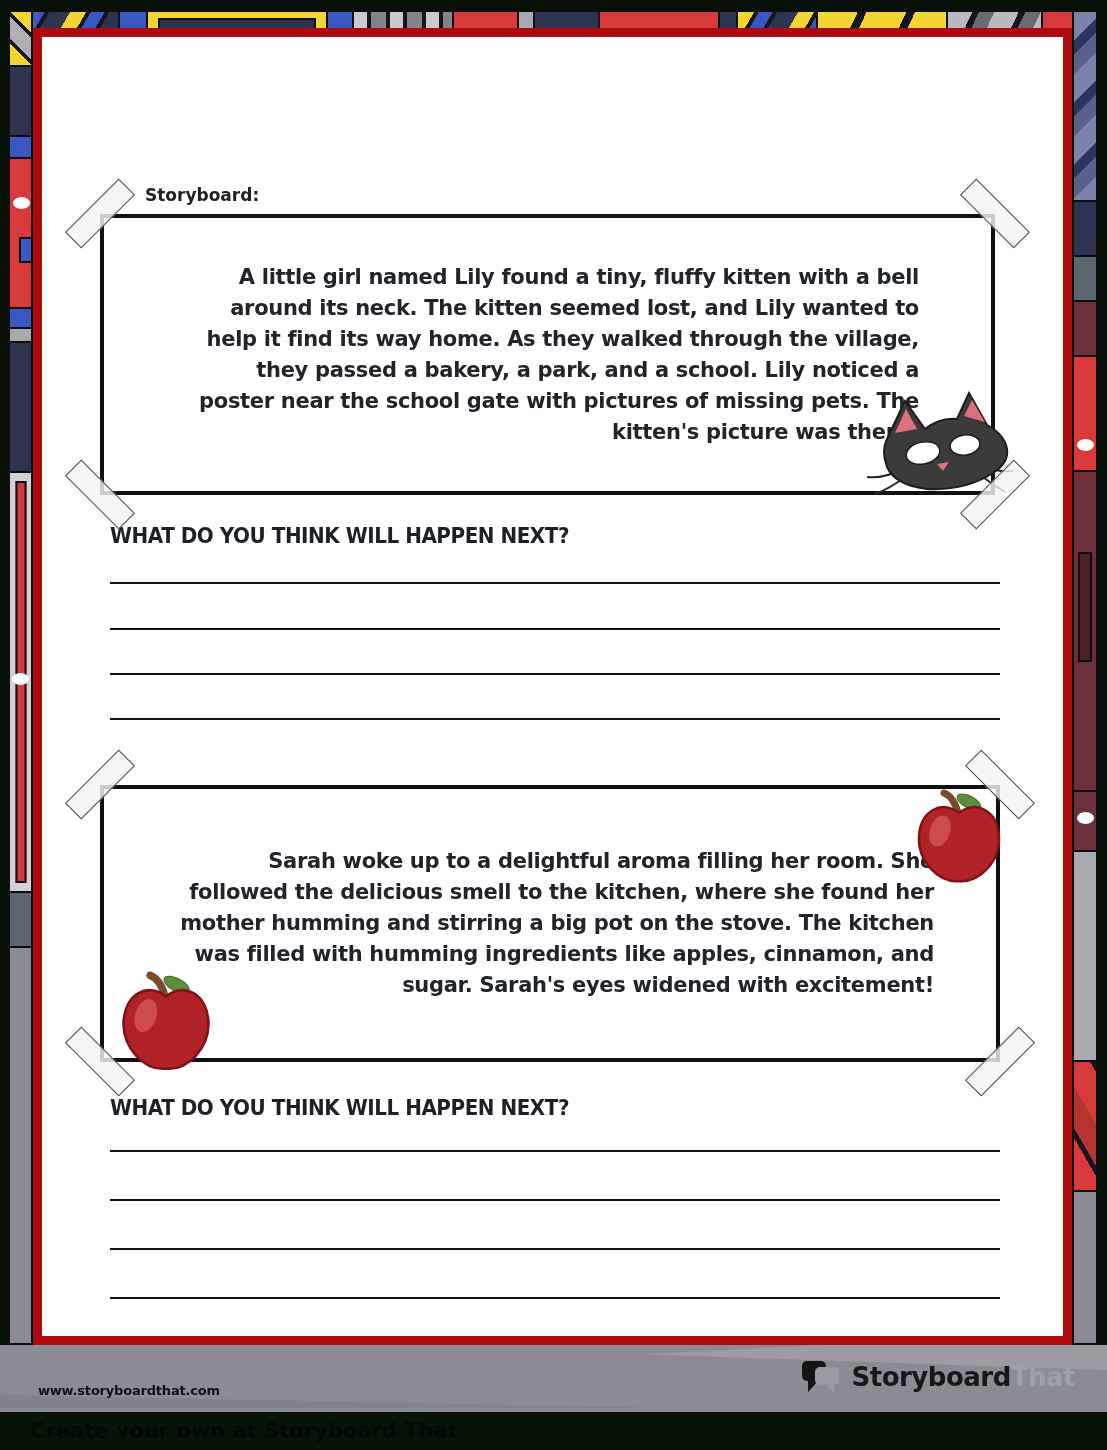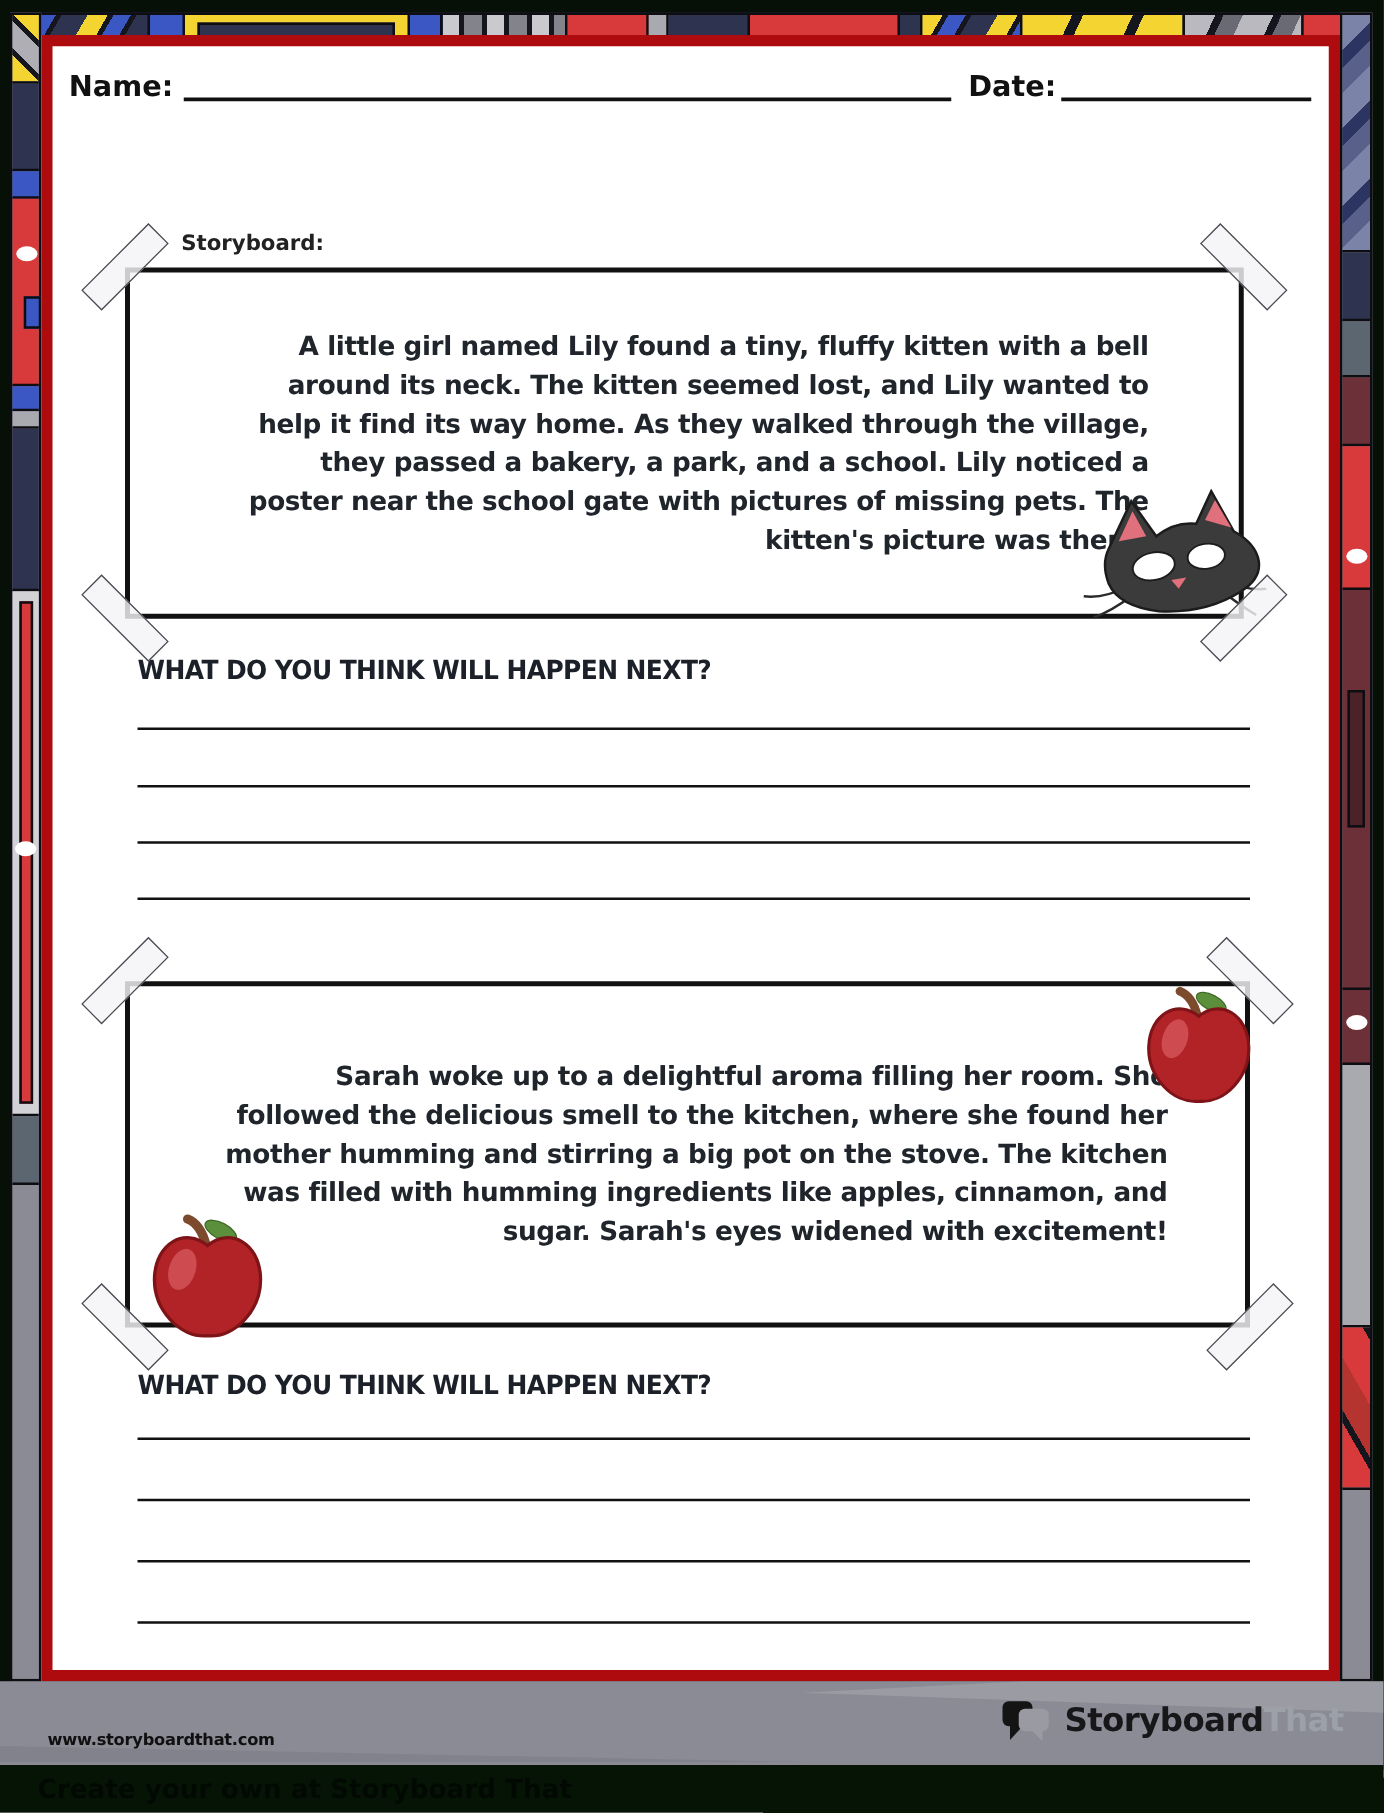--- a/index.html
+++ b/index.html
@@ -49,21 +49,21 @@
 
   .prompt { position:absolute; left:68px; font-weight:bold; font-size:21px; letter-spacing:-0.5px; color:#1c2028; transform:scaleX(0.95); transform-origin:left; }
   #prompt1 { top:487px; } #prompt2 { top:1059px; }
   .wline { position:absolute; left:68px; width:890px; height:0; border-bottom:2.5px solid #111; }
 
   .cat { position:absolute; left:823px; top:354px; z-index:2; }
   .apple1 { position:absolute; left:872px; top:752px; z-index:4; }
   .apple2 { position:absolute; left:76px; top:934px; z-index:4; }
 
   
-  .footer-gray { position:absolute; left:0; top:1345px; width:1107px; height:77px; background:#8b8b95; border-bottom:6px solid #f0abfc; z-index:3; }
+  .footer-gray { position:absolute; left:0; top:1345px; width:1107px; height:77px; background:#8b8b95; border-bottom:8px solid #f0abfc; z-index:3; }
   .streak1 { position:absolute; right:0; top:0; width:100%; height:42px; background:#9b9ba4; clip-path:polygon(74% 0,100% 0,100% 60%,58% 22%); }
   .streak2 { position:absolute; left:0; bottom:6px; width:60%; height:22px; background:#82828c; clip-path:polygon(0 40%,100% 100%,0 100%); }
   .site-url { position:absolute; left:38px; bottom:16px; font-weight:bold; font-size:13px; color:#101010; letter-spacing:-0.2px; }
   .logo { position:absolute; right:32px; top:14px; display:flex; align-items:center; gap:8px; }
   .logo-text { font-weight:bold; font-size:26px; letter-spacing:-0.5px; }
   .logo-text .p1 { color:#17171a; } .logo-text .p2 { color:#9ca0a8; }
   .footer-dark { position:absolute; left:0; top:1412px; width:1107px; height:38px; background:#061406; z-index:3; }
   .banner-text { position:absolute; left:30px; top:7px; font-weight:bold; font-size:21px; color:#000; opacity:0.55; }
 </style>
 </head>
@@ -124,26 +124,20 @@
     <div class="ls c-maroon" style="height:60px">
       <div class="dot" style="left:3px; top:20px"></div>
     </div>
     <div class="ls c-gray" style="height:210px"></div>
     <div class="ls diag-rk" style="height:130px"></div>
     <div class="ls" style="flex:1; border-bottom:none; background:#8b8b95"></div>
   </div>
 
   <div class="page">
 
-    <div class="name-row">
-      <span>Name:</span>
-      <span class="fill-line name-line"></span>
-      <span>Date:</span>
-      <span class="fill-line date-line"></span>
-    </div>
 
     <div class="direction">Storyboard:</div>
 
     <div class="story-box" id="box1">
       <div class="story-text">A little girl named Lily found a tiny, fluffy kitten with a bell around its neck. The kitten seemed lost, and Lily wanted to help it find its way home. As they walked through the village, they passed a bakery, a park, and a school. Lily noticed a poster near the school gate with pictures of missing pets. The kitten's picture was there!</div>
     </div>
     <div class="tape r-45" style="left:20px; top:165px"></div>
     <div class="tape r45" style="left:915px; top:165px"></div>
     <div class="tape r45" style="left:20px; top:446px"></div>
     <div class="tape r-45" style="left:915px; top:446px"></div>

